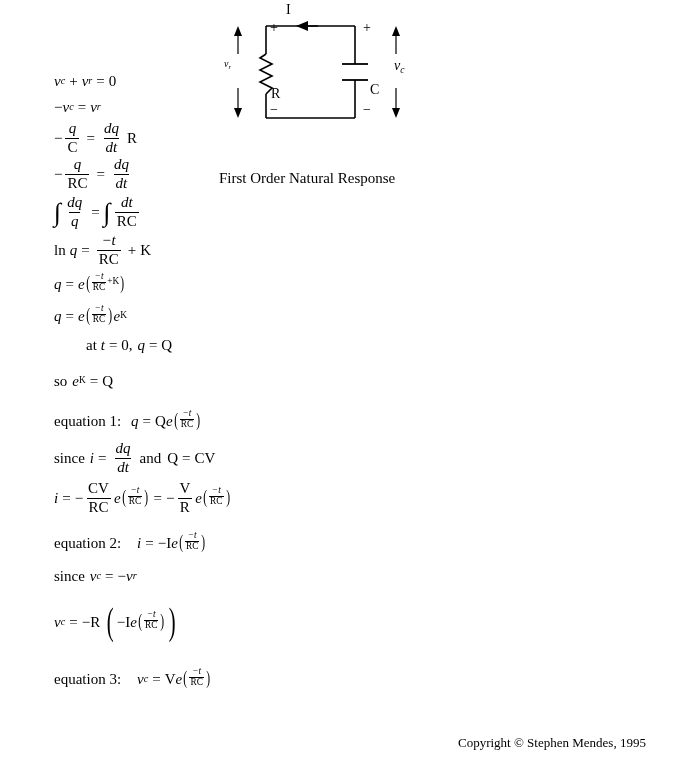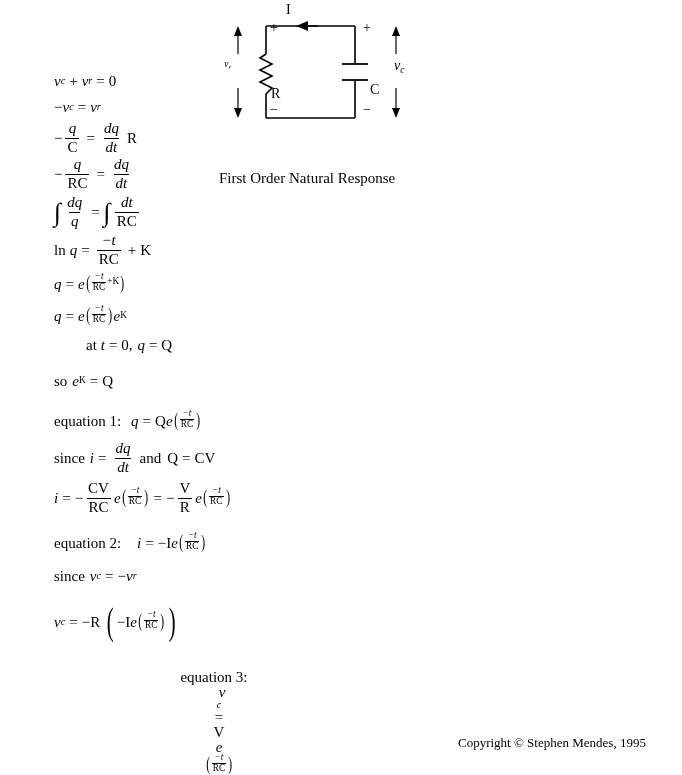--- a/index.html
+++ b/index.html
@@ -426,21 +426,21 @@
         <span class="paren">(</span>
         <span class="minifrac">
           <span class="num it">−t</span>
           <span class="den rm">RC</span>
         </span>
         <span class="paren">)</span>
       </span>
       <span class="bigparen">)</span>
     </div>
 
-    <div class="line" style="height:38px;margin-top:24px;flex-direction:column;">
+    <div class="line" style="height:38px;margin-top:14px;">
       <span class="rm lbl">equation 3:</span>
       <span class="it" style="margin-left:6px;">v</span>
         <span class="sub">c</span>
       <span class="op rm">=</span>
       <span class="rm">V</span>
         <span class="it">e</span>
       <span class="expfrac">
         <span class="paren">(</span>
         <span class="minifrac">
           <span class="num it">−t</span>

